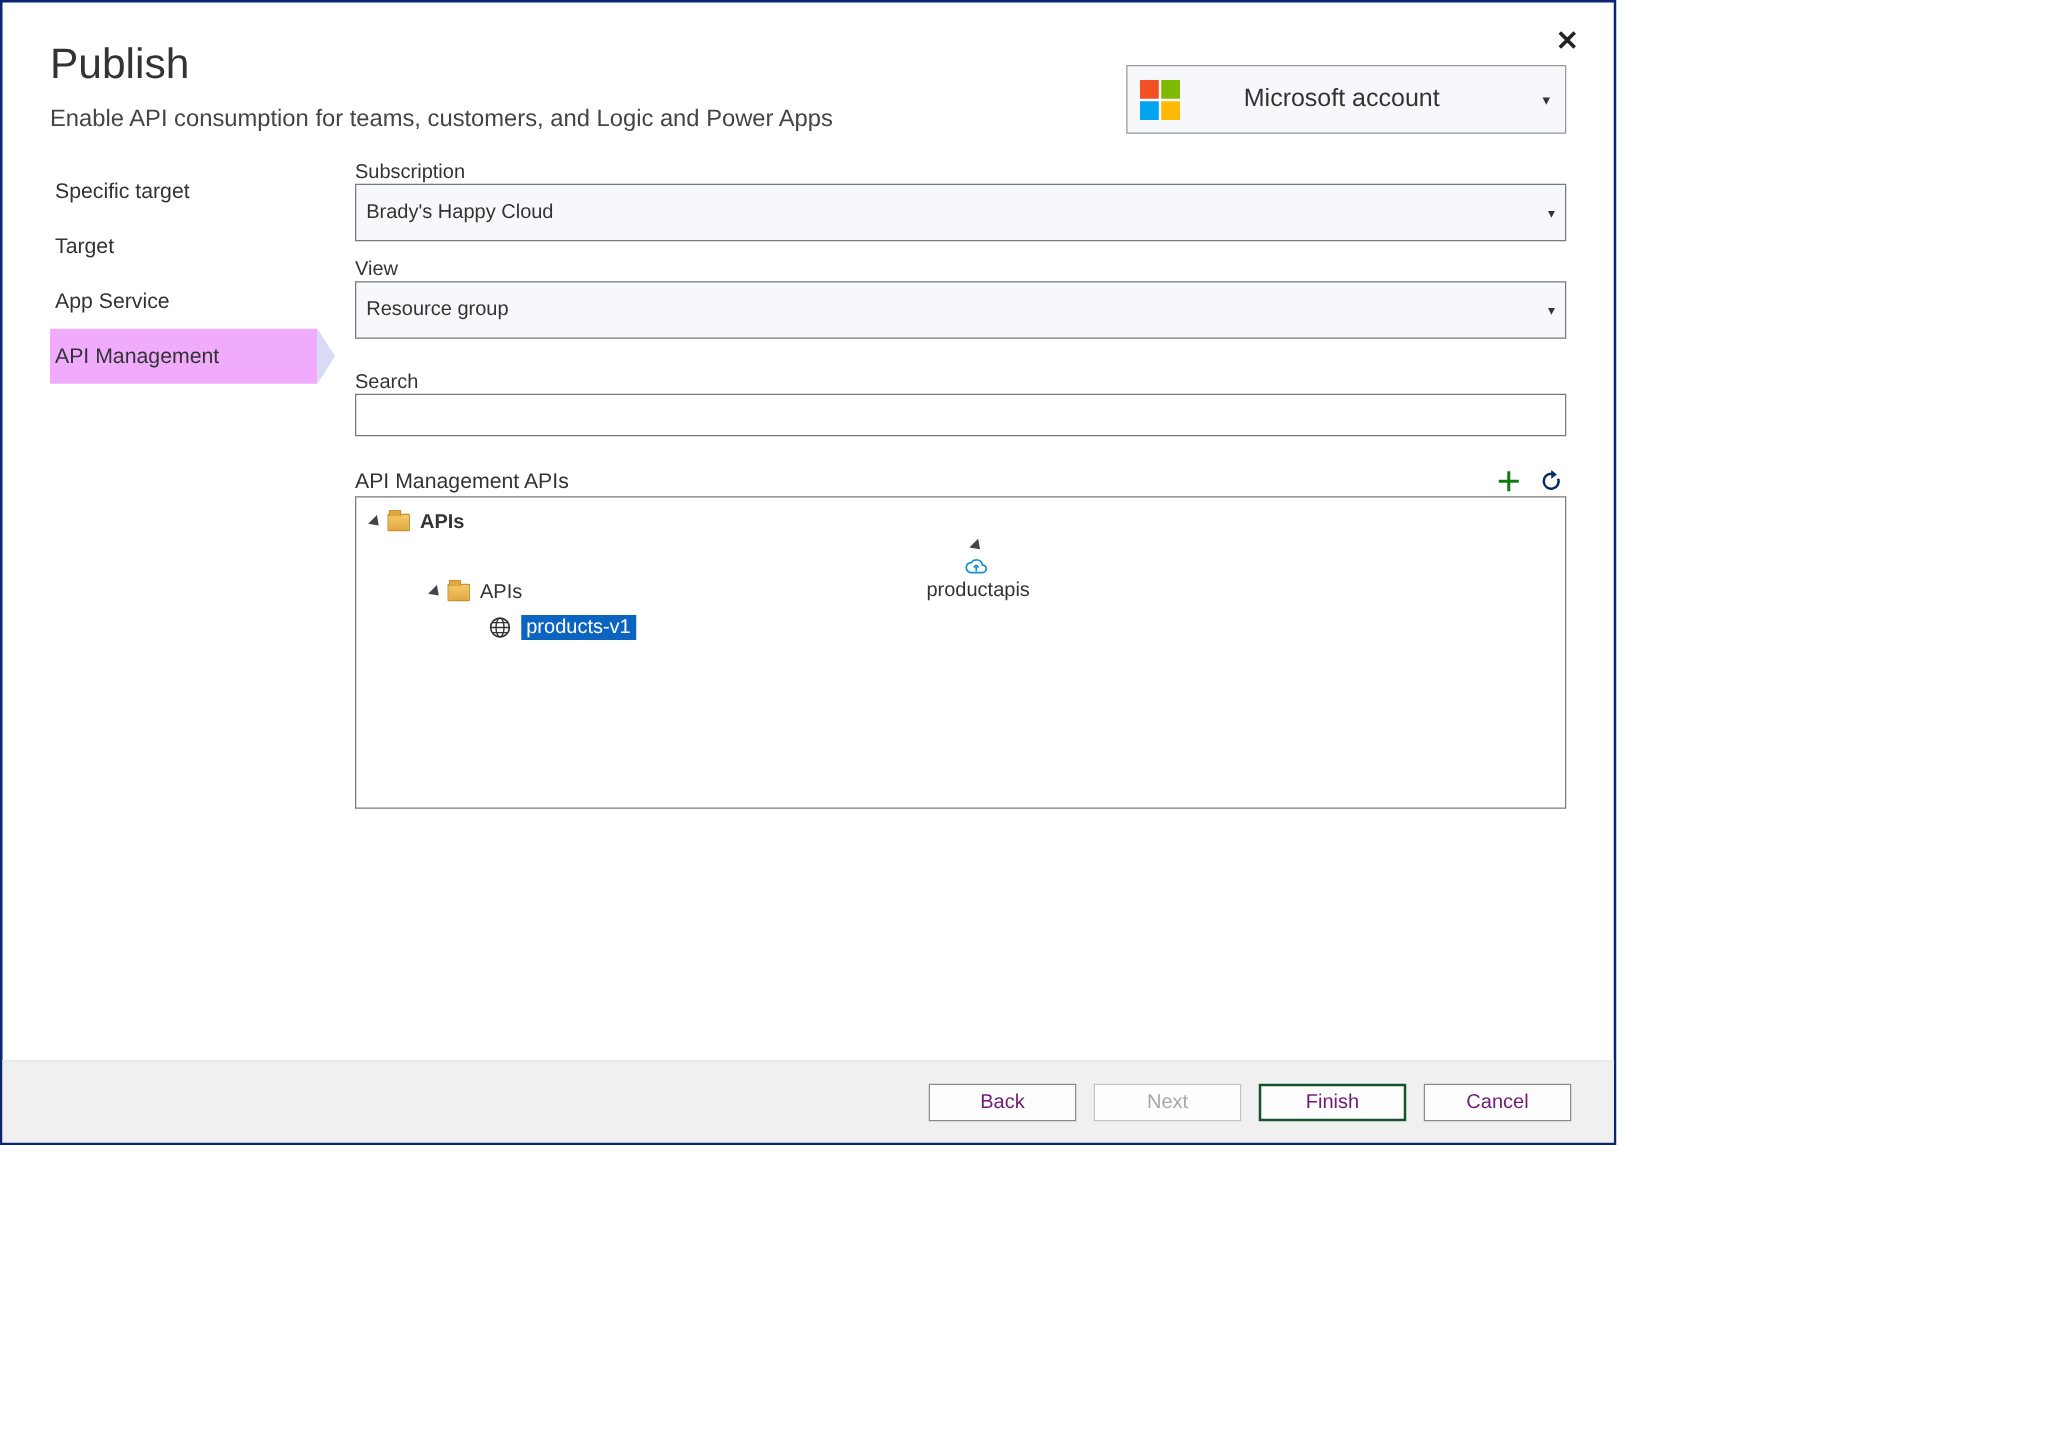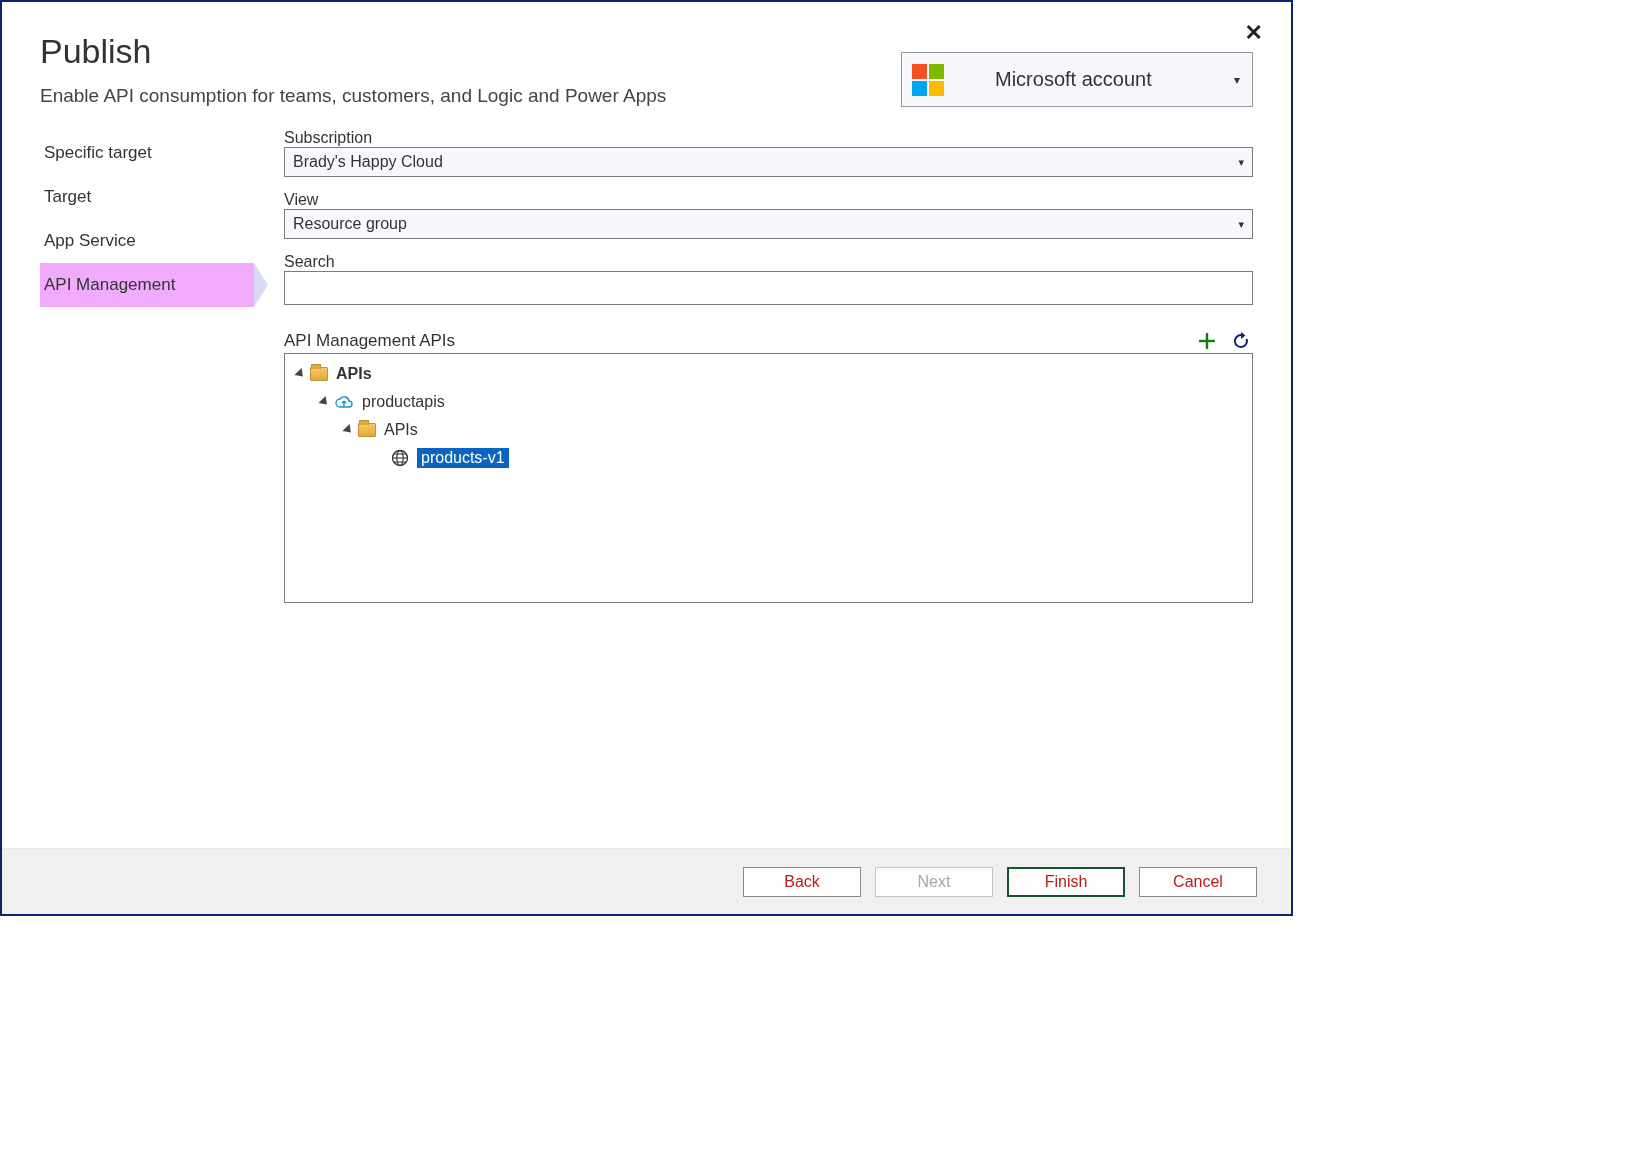--- a/index.html
+++ b/index.html
@@ -114,21 +114,21 @@
     display:flex;
     flex-direction:column;
     gap:0;
   }
   .field-label {
     font-size:16px;
     color:#333;
     margin-top:2px;
   }
   .combo {
-    height:30px;
+    height:46px;
     width:100%;
     border:1px solid #7a7a7a;
     background:#f6f8fc;
     display:flex;
     align-items:center;
     padding:4px 8px;
     font-size:16px;
     color:#333;
   }
   .combo .caret {
@@ -173,21 +173,21 @@
     overflow:auto;
   }
   .tree-row {
     display:flex;
     align-items:center;
     gap:4px;
     height:28px;
     white-space:nowrap;
   }
   .ind1{padding-left:4px;}
-  .ind2{padding-left:28px;}
+  .ind2{padding-left:28px;flex-direction:column;}
   .ind3{padding-left:52px;}
   .ind4{padding-left:98px;}
   .tw {
     width:0;height:0;
     border-top:5px solid transparent;
     border-bottom:5px solid transparent;
     border-left:7px solid #444;
     transform:rotate(45deg);
     margin-right:2px;
   }
@@ -251,21 +251,21 @@
     align-items:center;
     justify-content:flex-end;
     gap:14px;
     padding-right:34px;
   }
   .btn {
     width:118px;height:30px;
     border:1px solid #8a8a8a;
     background:#fdfdfd;
     font-size:16px;
-    color:#b91c1c;
+    color:#701a75;
     display:flex;
     align-items:center;
     justify-content:center;
     cursor:pointer;
   }
   .btn.disabled { color:#a8a8a8; border-color:#c3c3c3; cursor:default;}
   .btn.primary { border:2px solid #14532d; }
 </style>
 </head>
 <body>
@@ -305,21 +305,21 @@
         <span>Brady's Happy Cloud</span>
         <span class="caret">▾</span>
       </div>
 
       <div class="field-label" style="margin-top:14px">View</div>
       <div class="combo">
         <span>Resource group</span>
         <span class="caret">▾</span>
       </div>
 
-      <div class="field-label" style="margin-top:14px">Search</div>
+      <div class="field-label" style="margin-top:26px">Search</div>
       <input class="searchbox" type="text" value="" style="">
 
       <div class="apis-header-row">
         <span class="apis-title">API Management APIs</span>
         <span style="margin-left:auto"></span>
         <span class="icon-btn">
           <svg class="plus-svg" width="20" height="20" viewBox="0 0 20 20" stroke-width="2.4" fill="none">
               <line x1="10" y1="2" x2="10" y2="18"></line>
               <line x1="2" y1="10" x2="18" y2="10"></line>
             </svg>

